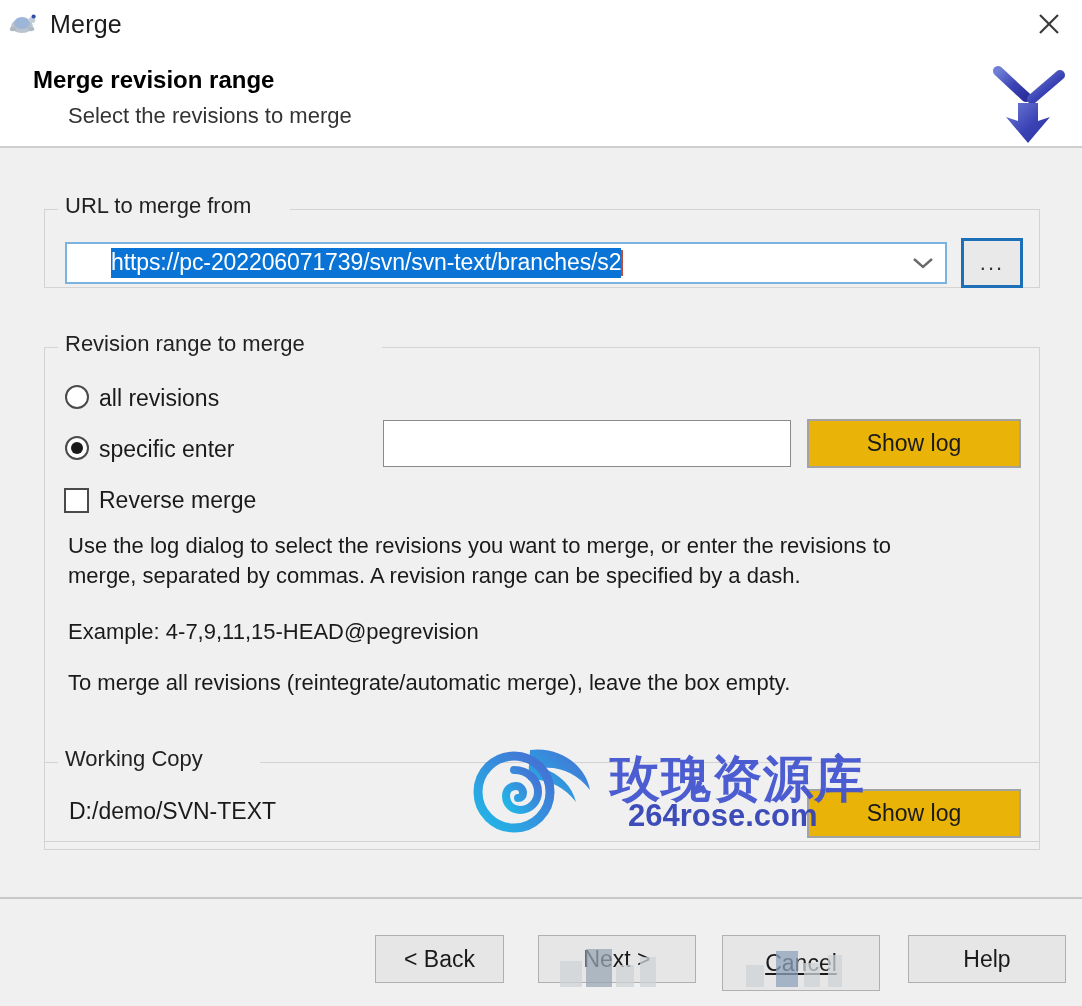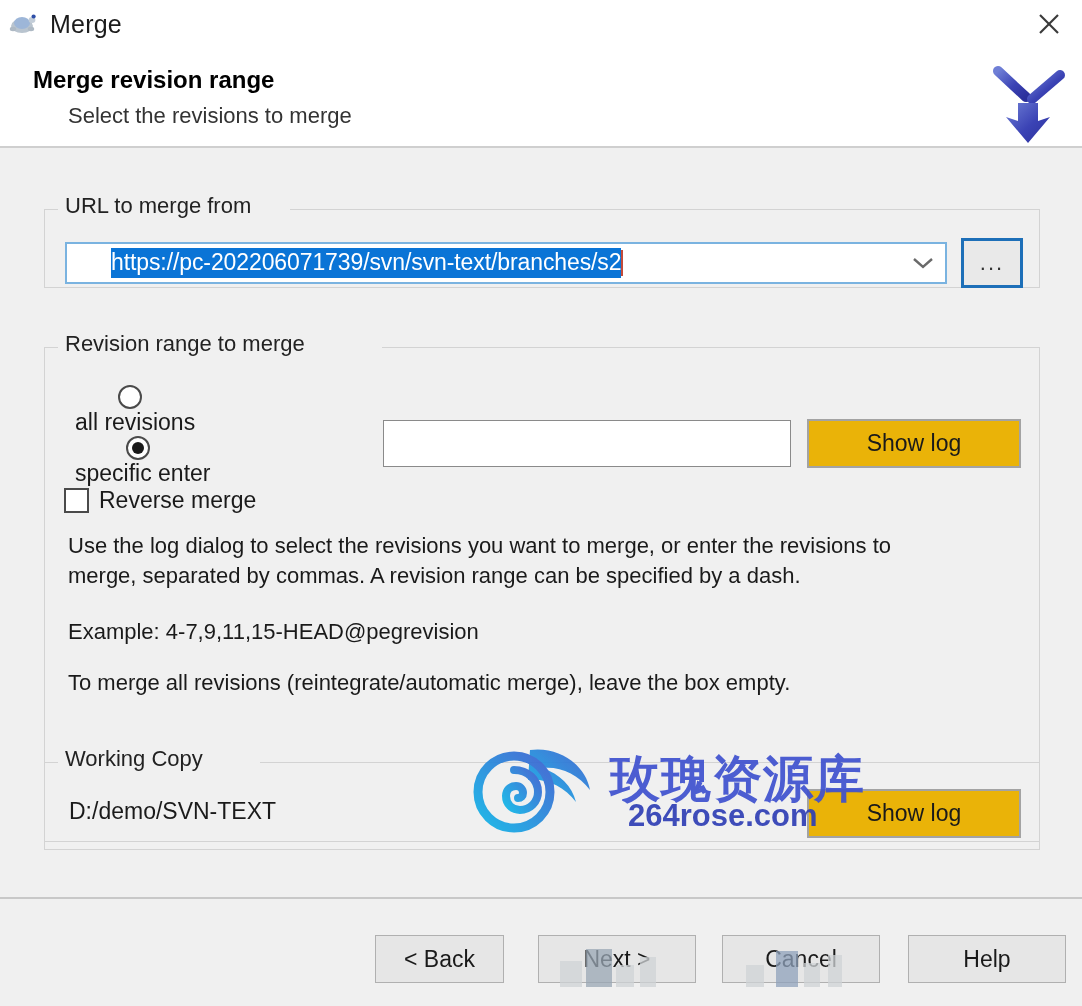--- a/index.html
+++ b/index.html
@@ -199,23 +199,22 @@
     font-size: 22px;
     color: #333;
     letter-spacing: 2px;
     line-height: 0.4;
   }
 
   
   .radio-row {
     position: absolute;
     display: flex;
-    align-items: center;
-    cursor: pointer;
-    flex-direction: column;
+    align-items: flex-start;
+    cursor: pointer;
   }
   .radio-mark {
     width: 24px; height: 24px;
     border-radius: 50%;
     border: 2px solid #4a4a4a;
     background: #ffffff;
     box-sizing: border-box;
     position: relative;
     flex: 0 0 auto;
   }
@@ -328,21 +327,21 @@
     color: #1a1a1a;
     display: flex;
     align-items: center;
     justify-content: center;
     cursor: pointer;
     font-family: "Liberation Sans", sans-serif;
     white-space: nowrap;
   }
   #btn-back   { left: 375px; top: 36px; width: 129px; height: 48px; }
   #btn-next   { left: 538px; top: 36px; width: 158px; height: 48px; }
-  #btn-cancel { left: 722px; top: 36px; width: 158px; height: 48px; }
+  #btn-cancel { left: 722px; top: 36px; width: 158px; height: 56px; text-decoration: underline; }
   #btn-help   { left: 908px; top: 36px; width: 158px; height: 48px; }
 
   
   #watermark {
     position: absolute;
     left: 468px; top: 592px;
     width: 400px; height: 100px;
     pointer-events: none;
     opacity: .92;
   }

